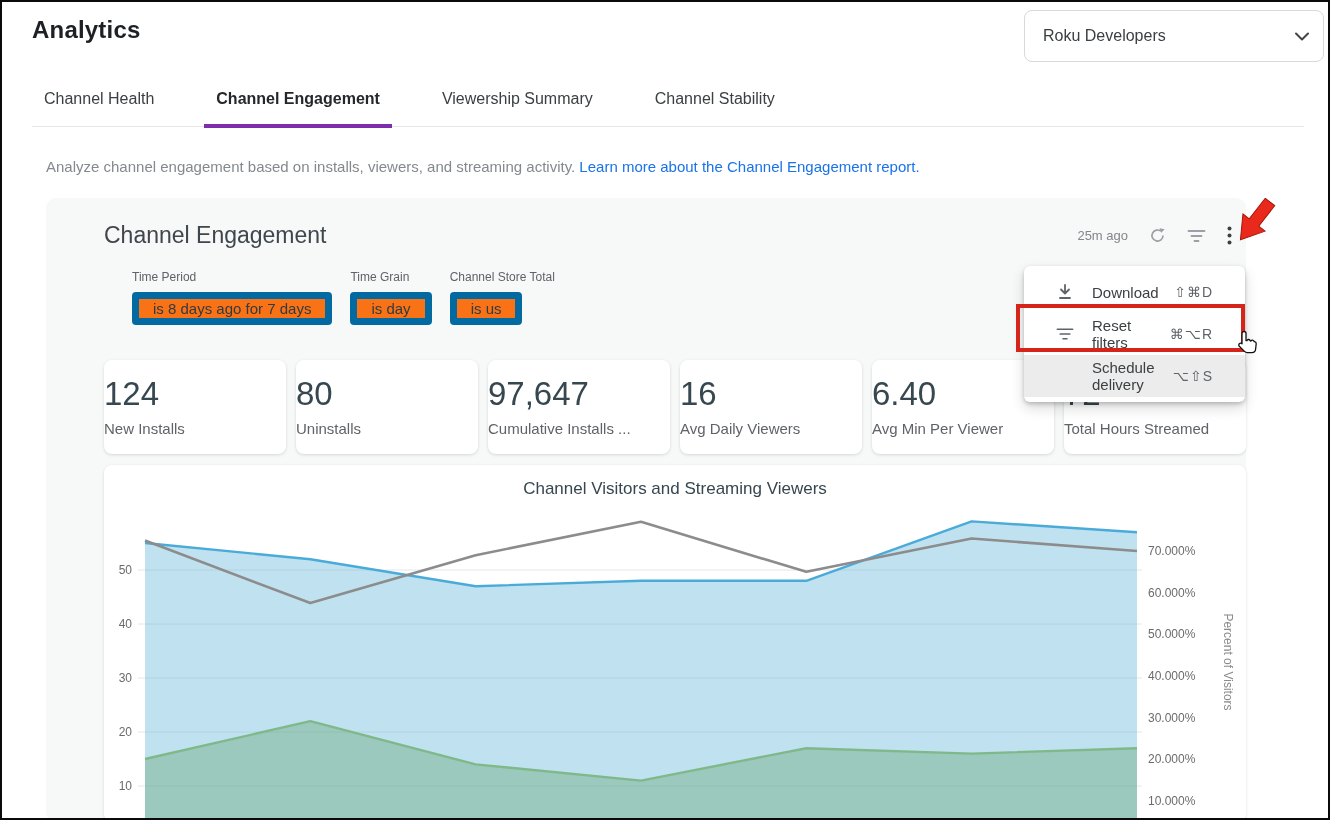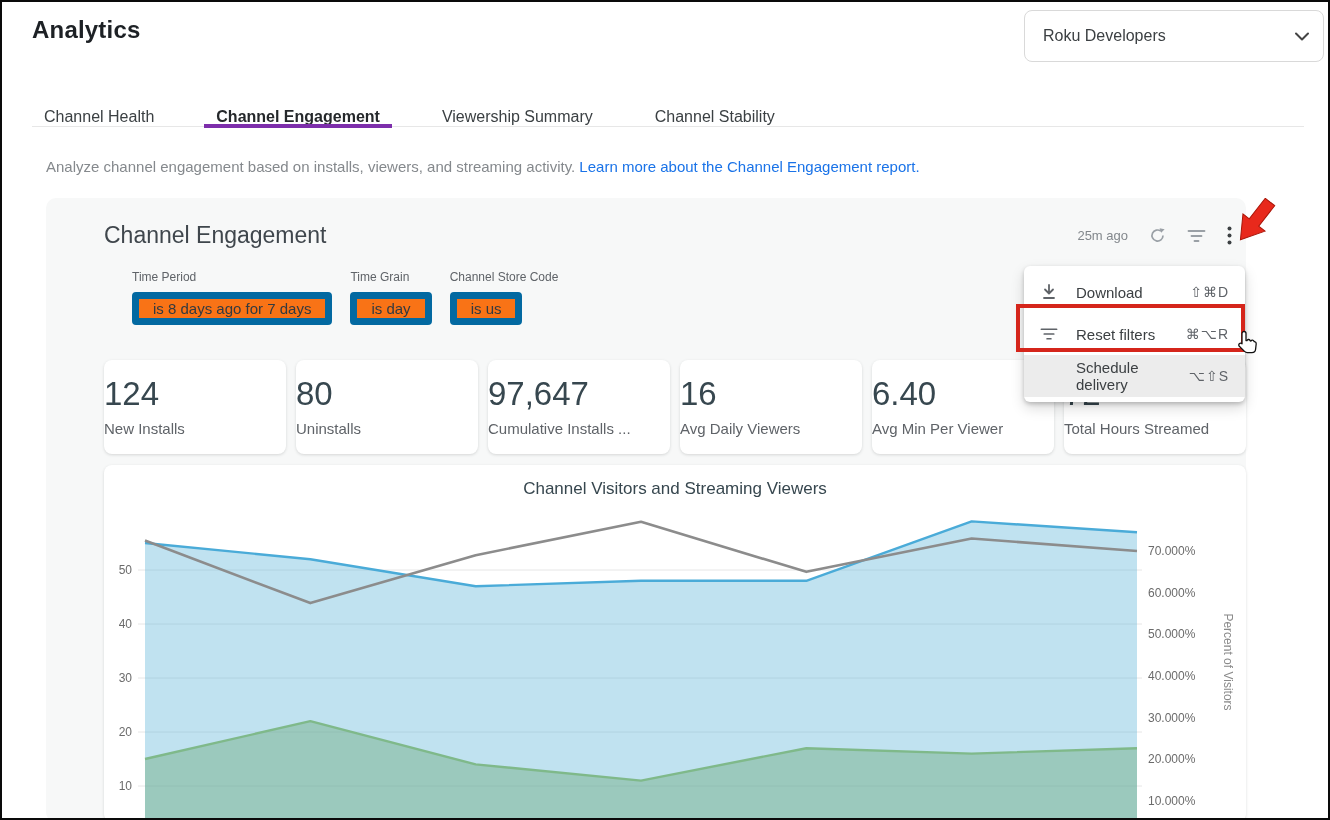--- a/index.html
+++ b/index.html
@@ -5,21 +5,21 @@
   * { margin:0; padding:0; box-sizing:border-box; }
   html,body { width:1330px; height:820px; background:#fff; font-family:"Liberation Sans", sans-serif; }
   .viewport { position:relative; width:1330px; height:820px; border:2px solid #0a0a0a; background:#fff; overflow:hidden; }
 
   
   .page-title { position:absolute; left:30px; top:14px; font-size:24px; font-weight:bold; color:#1d2125; letter-spacing:.2px; }
   .account-select { position:absolute; left:1022px; top:8px; width:300px; height:52px; border:1px solid #d9d9d9; border-radius:8px; background:#fff; display:flex; align-items:center; justify-content:space-between; padding:0 14px 0 18px; cursor:pointer; }
   .account-select .acct-label { font-size:16px; color:#3c4043; }
 
   
-  .tabs { position:absolute; left:30px; top:80px; width:1272px; height:45px; display:flex; gap:38px; border-bottom:1px solid #e7e7e7;align-items:flex-end; }
+  .tabs { position:absolute; left:30px; top:80px; width:1272px; height:45px; display:flex; gap:38px; border-bottom:1px solid #e7e7e7; }
   .tab { padding:8px 12px 0; font-size:16px; color:#3b4043; cursor:pointer; position:relative; }
   .tab.active { font-weight:bold; color:#25282b; }
   .tab.active::after { content:""; position:absolute; left:0; right:0; bottom:-2px; height:4px; background:#7d2eab; }
 
   
   .description { position:absolute; left:44px; top:156px; font-size:15px; color:#85898d; }
   .description a { color:#1a73e8; text-decoration:none; }
 
   
   .panel { position:absolute; left:44px; top:196px; width:1200px; height:624px; background:#f7f8f8; border-radius:10px; }
@@ -40,21 +40,21 @@
   .stat-value { font-size:33px; font-weight:500; color:#37474f; line-height:1; }
   .stat-label { font-size:15px; color:#5f6368; margin-top:10px; white-space:nowrap; }
 
   
   .chart-card { position:absolute; left:58px; top:267px; width:1142px; height:357px; background:#fff; border-radius:8px; box-shadow:0 1px 3px rgba(60,64,67,.18); }
   .chart-title { position:absolute; top:14px; left:0; right:0; text-align:center; font-size:17px; color:#37474f; z-index:2; }
   .chart-card svg.plot { position:absolute; left:0; top:0; }
 
   
   .menu { position:absolute; left:1022px; top:264px; width:221px; background:#fff; border-radius:6px; padding:5px 0; box-shadow:0 2px 4px rgba(0,0,0,.2), 0 6px 14px rgba(0,0,0,.15); z-index:5; }
-  .menu-item { height:42px; display:flex; align-items:center; padding:0 16px; cursor:pointer; }
+  .menu-item { height:42px; display:flex; align-items:center; padding:0 32px; cursor:pointer; }
   .menu-item.highlighted { background:#ececec; }
   .mi-icon { width:22px; margin-right:14px; display:flex; align-items:center; }
   .mi-label { flex:1; font-size:15px; color:#3c4043; }
   .mi-shortcut { font-size:14px; color:#5f6368; letter-spacing:1px; white-space:nowrap; }
 
   
   .red-box { position:absolute; left:1014px; top:302px; width:229px; height:48px; border:4px solid #d5251b; z-index:6; }
   .annotation-arrow { position:absolute; left:1222px; top:196px; z-index:7; }
   .cursor-hand { position:absolute; left:1234px; top:328px; z-index:7; }
 </style>
@@ -115,21 +115,21 @@
     <div class="filters">
       <div>
         <div class="filter-label">Time Period</div>
         <span class="chip">is 8 days ago for 7 days</span>
       </div>
       <div>
         <div class="filter-label">Time Grain</div>
         <span class="chip">is day</span>
       </div>
       <div>
-        <div class="filter-label">Channel Store Code</div>
+        <div class="filter-label">Channel Store Total</div>
         <span class="chip">is us</span>
       </div>
     </div>
 
     <div class="stats">
       <div class="stat-card">
         <div class="stat-value">124</div>
         <div class="stat-label">New Installs</div>
       </div>
       <div class="stat-card">

